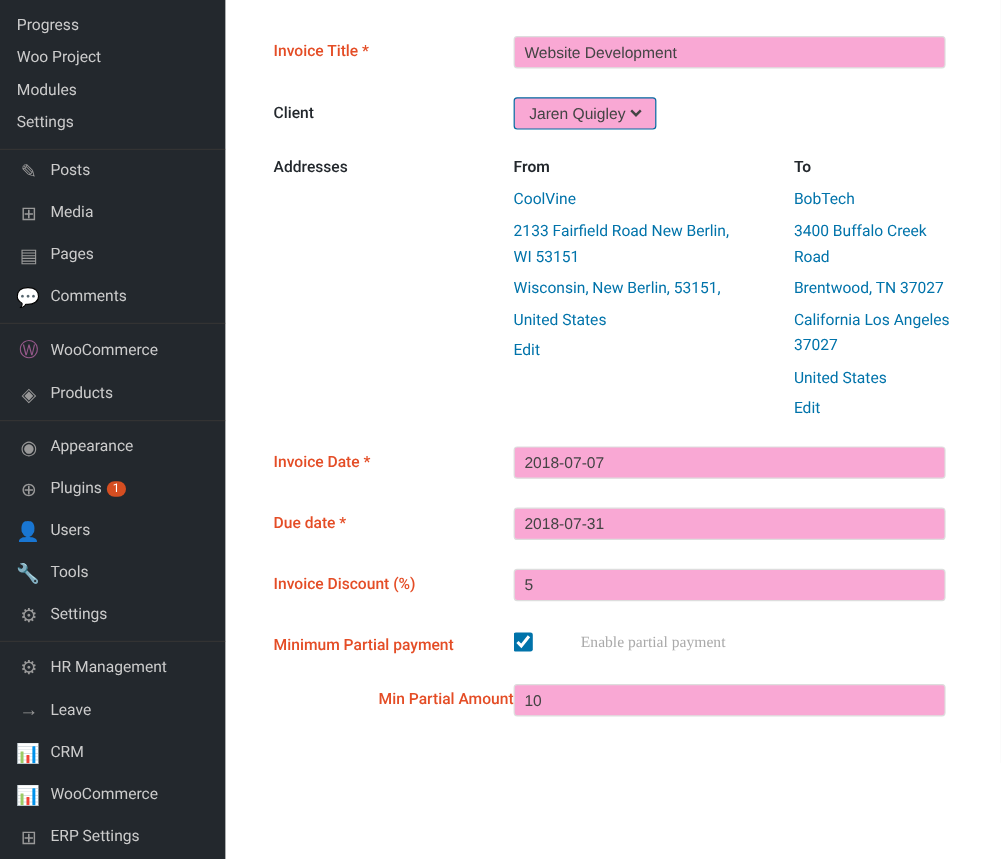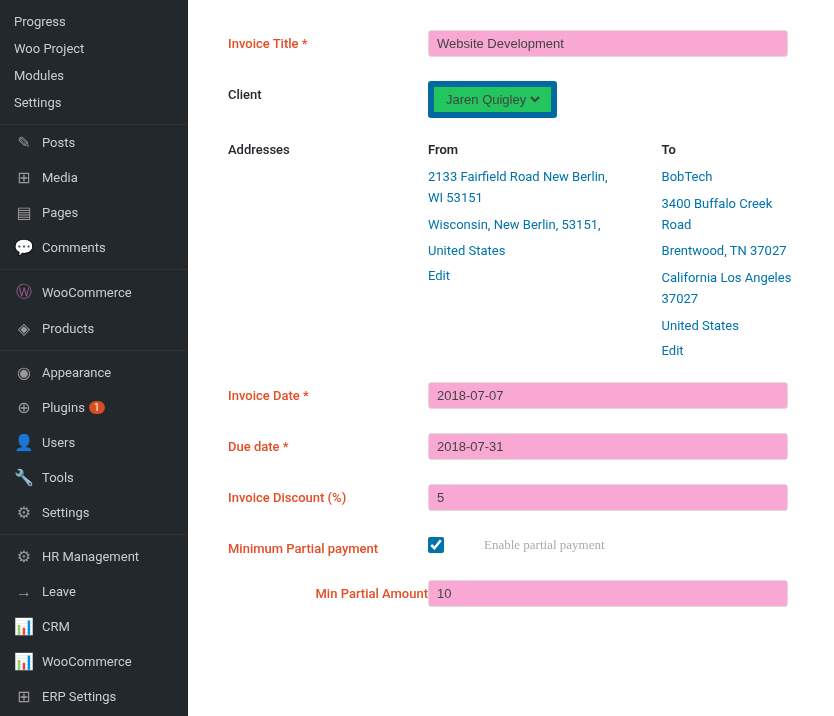--- a/index.html
+++ b/index.html
@@ -83,23 +83,23 @@
       font-size: 13px;
       color: #444;
       background: #f9a8d4;
       outline: none;
     }
 
     
     .select-wrapper {
       display: flex;
       align-items: center;
-      border: 6px solid #0369a1;
+      border: 1px solid #0369a1;
       border-radius: 3px;
-      background: #22c55e;
+      background: #f9a8d4;
       max-width: 180px;
       padding: 4px 8px;
     }
     .select-wrapper select {
       border: none;
       background: transparent;
       font-size: 13px;
       color: #444;
       outline: none;
       cursor: pointer;
@@ -264,20 +264,21 @@
         <option>Jaren Quigley</option>
       </select>
     </div>
   </div>
 
   <div class="form-row addresses-section" style="align-items:flex-start;">
     <div class="addresses-label">Addresses</div>
     <div class="addresses-content">
       <div class="address-col">
         <div class="address-header">From</div>
+        <div class="address-text">CoolVine</div>
         <div class="address-text">2133 Fairfield Road New Berlin, WI 53151</div>
         <div class="address-text">Wisconsin, New Berlin, 53151,</div>
         <div class="address-text">United States</div>
         <a class="edit-link">Edit</a>
       </div>
       <div class="address-col">
         <div class="address-header">To</div>
         <div class="address-text">BobTech</div>
         <div class="address-text">3400 Buffalo Creek Road</div>
         <div class="address-text">Brentwood, TN 37027</div>

